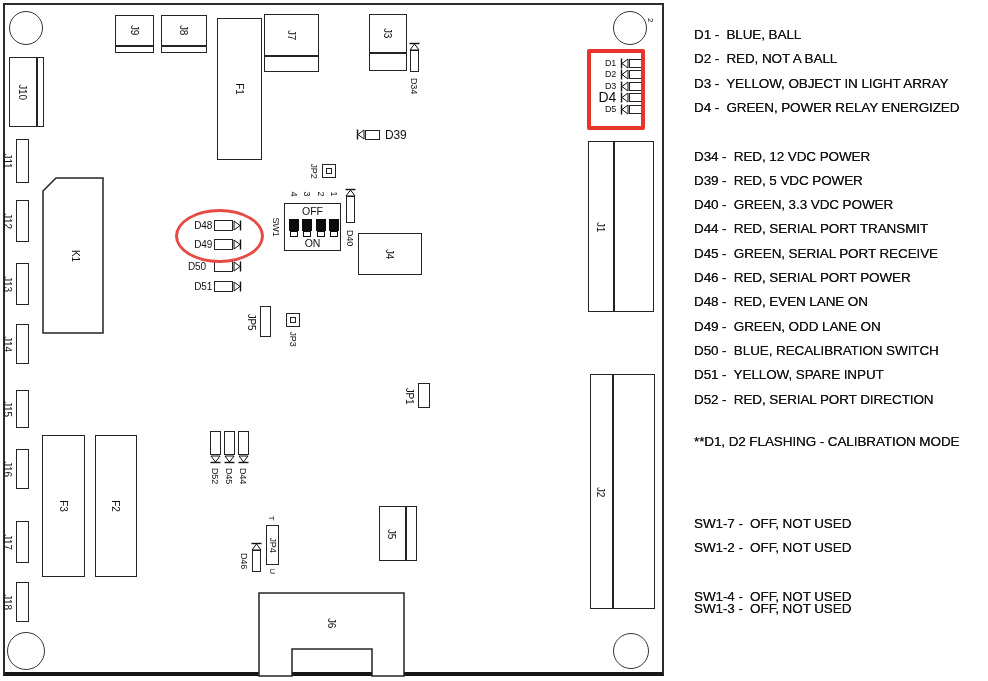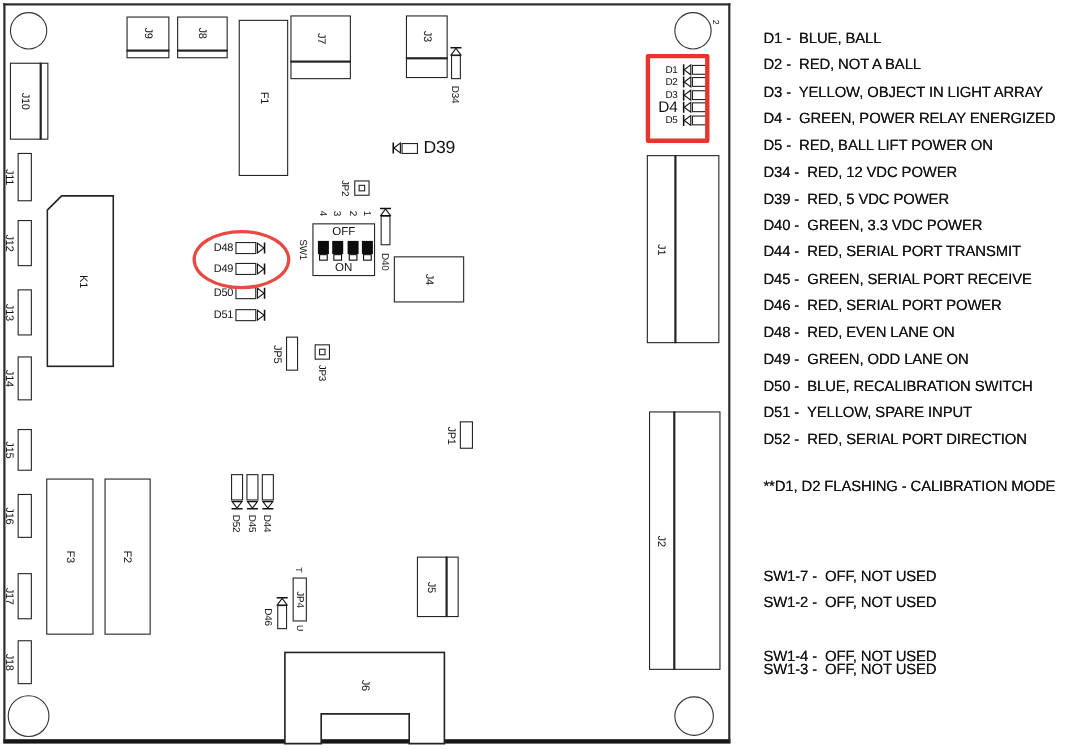--- a/index.html
+++ b/index.html
@@ -132,21 +132,21 @@
         </svg>
       </div>
       <div style="left: 596px; top: 104px; width: 20px; height: 10px; font-size: 9px; line-height: 11px; text-align: right; letter-spacing: -0.2px;">D5</div>
       <div style="left: 365px; top: 130px; width: 15px; height: 10px; border: 1.4px solid rgb(36, 36, 36); background: rgb(255, 255, 255);"></div>
       <div style="left: 356px; top: 129px; width: 9px; height: 11px;">
         <svg width="9" height="11">
           <polygon points="8,1 8,10 2,5.5" fill="#fff" stroke="#111"></polygon>
           <line x1="1.5" y1="0.5" x2="1.5" y2="10.5" stroke="#111" stroke-width="1.4"></line>
         </svg>
       </div>
-      <div style="left: 385px; top: 129px; width: 36px; height: 11px; font-size: 16px; line-height: 12px; text-align: left; letter-spacing: -0.2px;">D39</div>
+      <div style="left: 385px; top: 129px; width: 36px; height: 11px; font-size: 12px; line-height: 12px; text-align: left; letter-spacing: -0.2px;">D39</div>
       <div style="left: 214px; top: 220px; width: 19px; height: 11px; border: 1.4px solid rgb(36, 36, 36); background: rgb(255, 255, 255);"></div>
       <div style="left: 233px; top: 220px; width: 9px; height: 11px;">
         <svg width="9" height="11">
           <polygon points="1,1 1,10 7,5.5" fill="#fff" stroke="#111"></polygon>
           <line x1="7.5" y1="0.5" x2="7.5" y2="10.5" stroke="#111" stroke-width="1.4"></line>
         </svg>
       </div>
       <div style="left: 188px; top: 220px; width: 24px; height: 11px; font-size: 10px; line-height: 12px; text-align: right; letter-spacing: -0.2px;">D48</div>
       <div style="left: 214px; top: 239px; width: 19px; height: 11px; border: 1.4px solid rgb(36, 36, 36); background: rgb(255, 255, 255);"></div>
       <div style="left: 233px; top: 239px; width: 9px; height: 11px;">
@@ -156,21 +156,21 @@
         </svg>
       </div>
       <div style="left: 188px; top: 239px; width: 24px; height: 11px; font-size: 10px; line-height: 12px; text-align: right; letter-spacing: -0.2px;">D49</div>
       <div style="left: 214px; top: 261px; width: 19px; height: 11px; border: 1.4px solid rgb(36, 36, 36); background: rgb(255, 255, 255);"></div>
       <div style="left: 233px; top: 261px; width: 9px; height: 11px;">
         <svg width="9" height="11">
           <polygon points="1,1 1,10 7,5.5" fill="#fff" stroke="#111"></polygon>
           <line x1="7.5" y1="0.5" x2="7.5" y2="10.5" stroke="#111" stroke-width="1.4"></line>
         </svg>
       </div>
-      <div style="left: 188px; top: 261px; width: 24px; height: 11px; font-size: 10px; line-height: 12px; text-align: right; letter-spacing: -0.2px;">D50</div>
+      <div style="left: 188px; top: 261px; width: 24px; height: 11px; font-size: 10px; line-height: 12px; letter-spacing: -0.2px;">D50</div>
       <div style="left: 214px; top: 281px; width: 19px; height: 11px; border: 1.4px solid rgb(36, 36, 36); background: rgb(255, 255, 255);"></div>
       <div style="left: 233px; top: 281px; width: 9px; height: 11px;">
         <svg width="9" height="11">
           <polygon points="1,1 1,10 7,5.5" fill="#fff" stroke="#111"></polygon>
           <line x1="7.5" y1="0.5" x2="7.5" y2="10.5" stroke="#111" stroke-width="1.4"></line>
         </svg>
       </div>
       <div style="left: 188px; top: 281px; width: 24px; height: 11px; font-size: 10px; line-height: 12px; text-align: right; letter-spacing: -0.2px;">D51</div>
       <div style="left: 410px; top: 50px; width: 9px; height: 22px; border: 1.4px solid rgb(36, 36, 36); background: rgb(255, 255, 255);"></div>
       <div style="left: 409px; top: 42px; width: 11px; height: 9px;">
@@ -239,21 +239,20 @@
       <div style="left: 587px; top: 49px; width: 58px; height: 81px; border: 4px solid rgb(231, 52, 44); border-radius: 2px;"></div>
       <div style="left: 175px; top: 209px; width: 89px; height: 54px; border: 3.5px solid rgb(230, 74, 66); border-radius: 50%;"></div>
       <div style="left: 611px; top: 11px; width: 80px; height: 18px; display: flex; align-items: center; justify-content: center; transform: rotate(90deg); font-size: 8px; letter-spacing: -0.2px;">2</div>
     </div>
   <div class="legend" id="legend">
     <div class="legend-line" style="top:434px">**D1, D2 FLASHING - CALIBRATION MODE</div>
   <div class="legend-line" style="top: 27px;">D1 -  BLUE, BALL</div>
       <div class="legend-line" style="top: 51.3px;">D2 -  RED, NOT A BALL</div>
       <div class="legend-line" style="top: 75.6px;">D3 -  YELLOW, OBJECT IN LIGHT ARRAY</div>
       <div class="legend-line" style="top: 99.9px;">D4 -  GREEN, POWER RELAY ENERGIZED</div>
-      <div class="legend-line" style="top: 124.2px;">D5 -  RED, BALL LIFT POWER ON</div>
       <div class="legend-line" style="top: 148.5px;">D34 -  RED, 12 VDC POWER</div>
       <div class="legend-line" style="top: 172.8px;">D39 -  RED, 5 VDC POWER</div>
       <div class="legend-line" style="top: 197.1px;">D40 -  GREEN, 3.3 VDC POWER</div>
       <div class="legend-line" style="top: 221.4px;">D44 -  RED, SERIAL PORT TRANSMIT</div>
       <div class="legend-line" style="top: 245.7px;">D45 -  GREEN, SERIAL PORT RECEIVE</div>
       <div class="legend-line" style="top: 270px;">D46 -  RED, SERIAL PORT POWER</div>
       <div class="legend-line" style="top: 294.3px;">D48 -  RED, EVEN LANE ON</div>
       <div class="legend-line" style="top: 318.6px;">D49 -  GREEN, ODD LANE ON</div>
       <div class="legend-line" style="top: 342.9px;">D50 -  BLUE, RECALIBRATION SWITCH</div>
       <div class="legend-line" style="top: 367.2px;">D51 -  YELLOW, SPARE INPUT</div>

